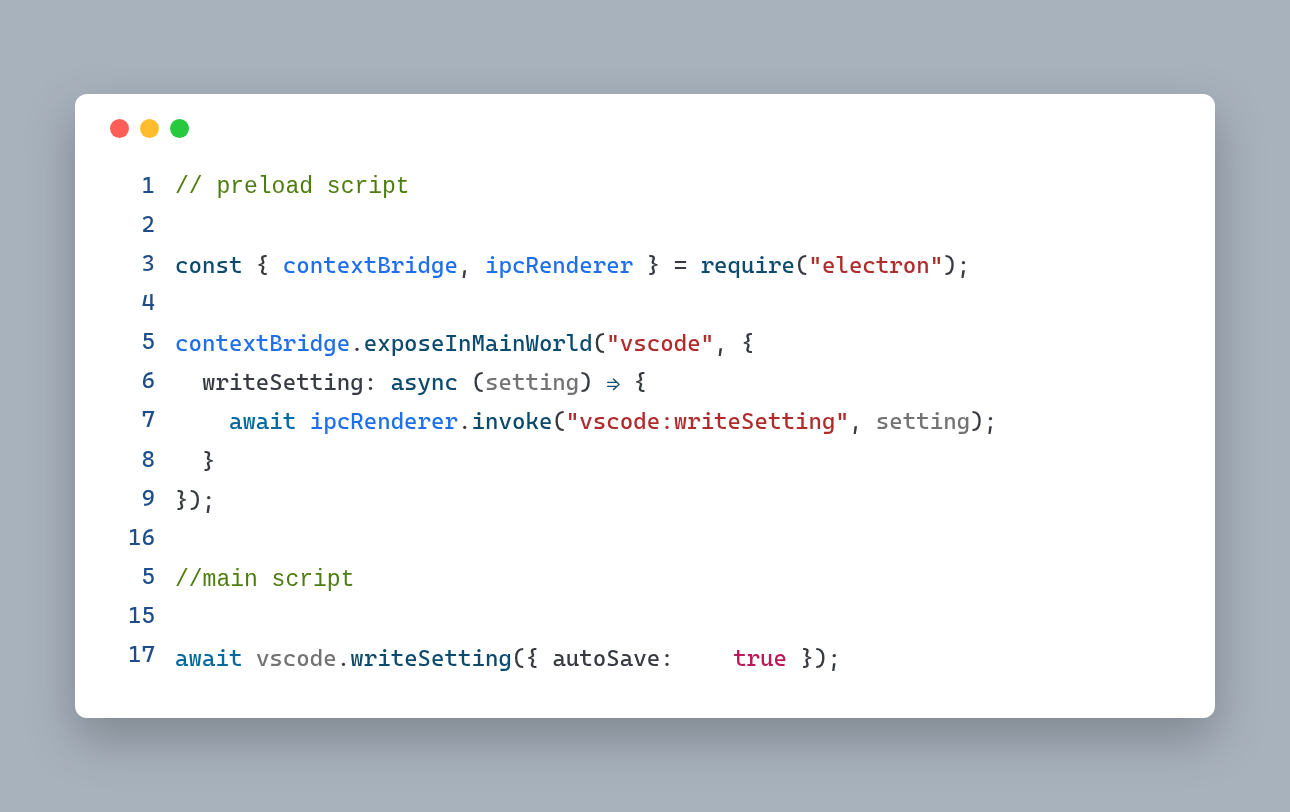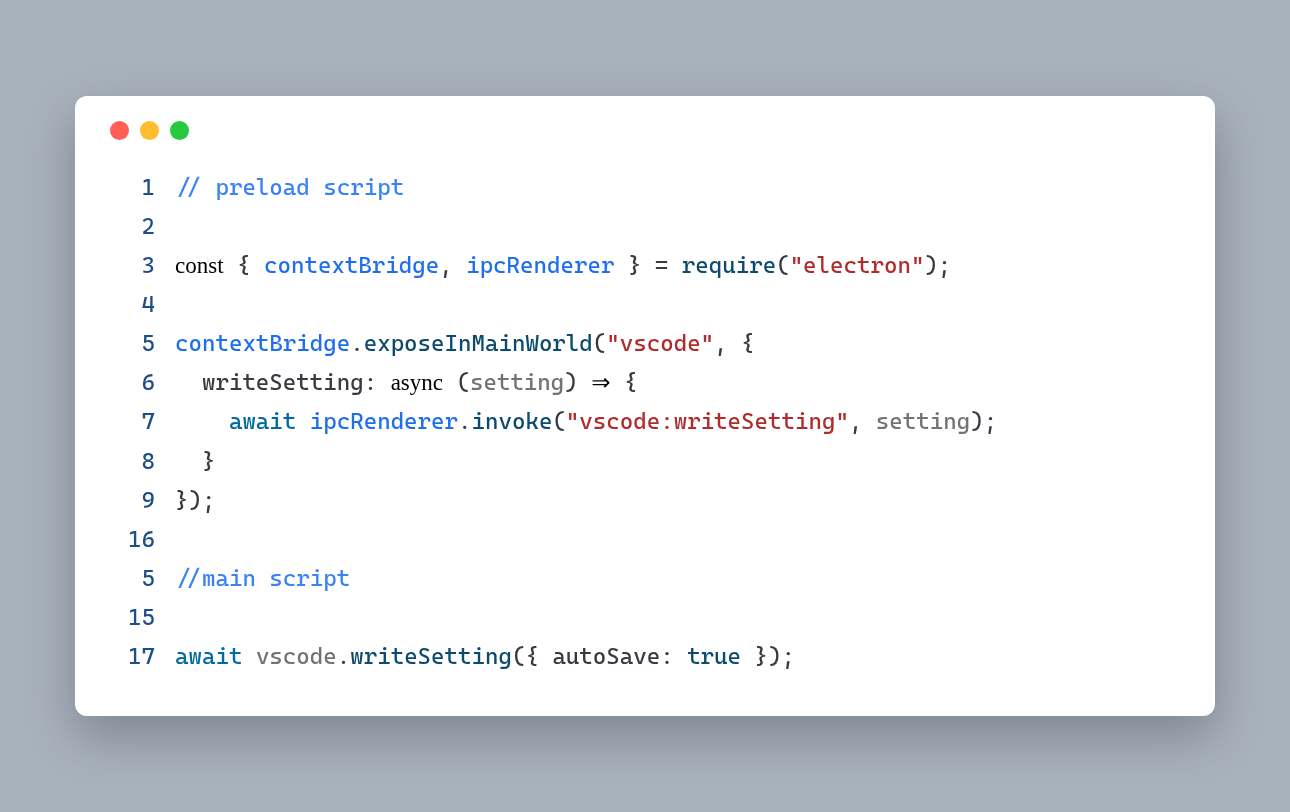--- a/index.html
+++ b/index.html
@@ -47,28 +47,28 @@
       color: #1d4e89;
       padding-right: 20px;
       user-select: none;
       min-width: 70px;
     }
     .code-content {
       flex: 1;
       white-space: pre;
       color: #24292e;
     }
-    .c-comment { color: #3b82f6; }
-    .c-keyword { color: #000000; font-family: Liberation Serif, serif; }
+    .c-comment { color: #4d7c0f; font-family: Liberation Mono, monospace; }
+    .c-keyword { color: #0c4a6e; }
     .c-keyword2 { color: #0369a1; }
     .c-var { color: #737373; }
     .c-func { color: #0c4a6e; }
     .c-string { color: #b02c2c; }
     .c-punct { color: #383a42; }
-    .c-const { color: #0c4a6e; }
+    .c-const { color: #be185d; margin-left: 46px; }
     .c-name { color: #1f6feb; margin-top: 9px; }
     .c-prop { color: #383a42; }
   </style>
 </head>
 <body>
 
 <div class="window">
   <div class="traffic-lights">
     <div class="traffic-light red"></div>
     <div class="traffic-light yellow"></div>

